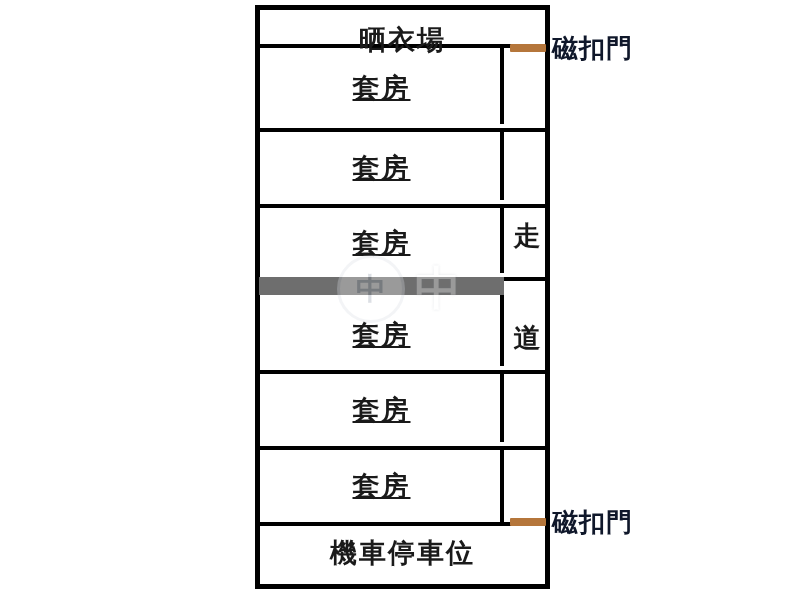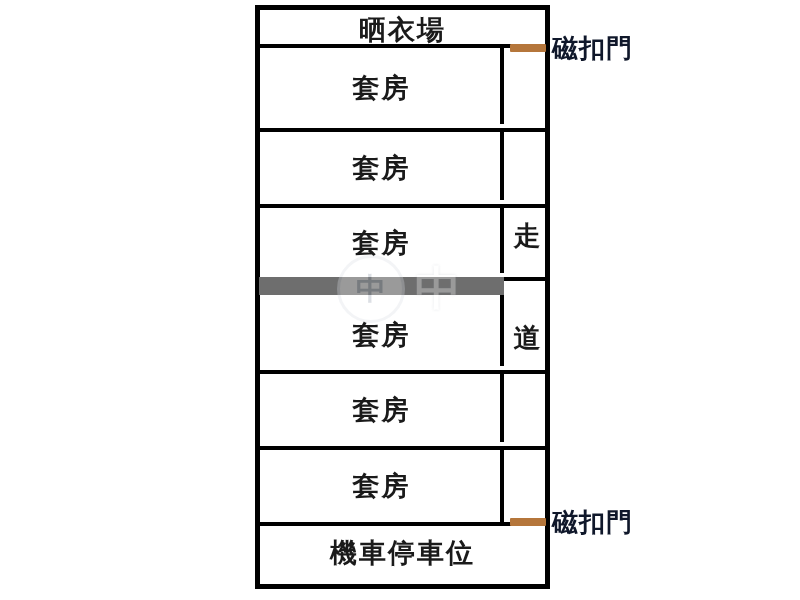--- a/index.html
+++ b/index.html
@@ -59,20 +59,21 @@
     letter-spacing: 2px;
     white-space: nowrap;
   }
   .room-label.wide {
     left: 255px;
     width: 295px;
   }
   .room-label.narrow {
     left: 259px;
     width: 245px;
+    text-decoration: underline;
   }
 
   
   .corridor-text {
     position: absolute;
     left: 507px;
     width: 40px;
     text-align: center;
     font-size: 27px;
     font-weight: bold;
@@ -157,21 +158,21 @@
 
   <div class="vwall" style="left:500px; top:48px;  height:76px"></div>
   <div class="vwall" style="left:500px; top:132px; height:68px"></div>
   <div class="vwall" style="left:500px; top:208px; height:65px"></div>
   <div class="vwall" style="left:500px; top:281px; height:85px"></div>
   <div class="vwall" style="left:500px; top:374px; height:68px"></div>
   <div class="vwall" style="left:500px; top:450px; height:72px"></div>
 
   <div class="grey-band" style="top:277px"></div>
 
-  <div class="room-label wide" style="top:10px;   height:39px">晒衣場</div>
+  <div class="room-label wide" style="top:20px;   height:39px">晒衣場</div>
   <div class="room-label narrow" style="top:48px;  height:80px">套房</div>
   <div class="room-label narrow" style="top:132px; height:72px">套房</div>
   <div class="room-label narrow" style="top:208px; height:69px">套房</div>
   <div class="room-label narrow" style="top:299px; height:71px">套房</div>
   <div class="room-label narrow" style="top:374px; height:72px">套房</div>
   <div class="room-label narrow" style="top:450px; height:72px">套房</div>
   <div class="room-label wide" style="top:526px; height:54px">機車停車位</div>
 
   <div class="corridor-text" style="top:218px">走</div>
   <div class="corridor-text" style="top:320px">道</div>

